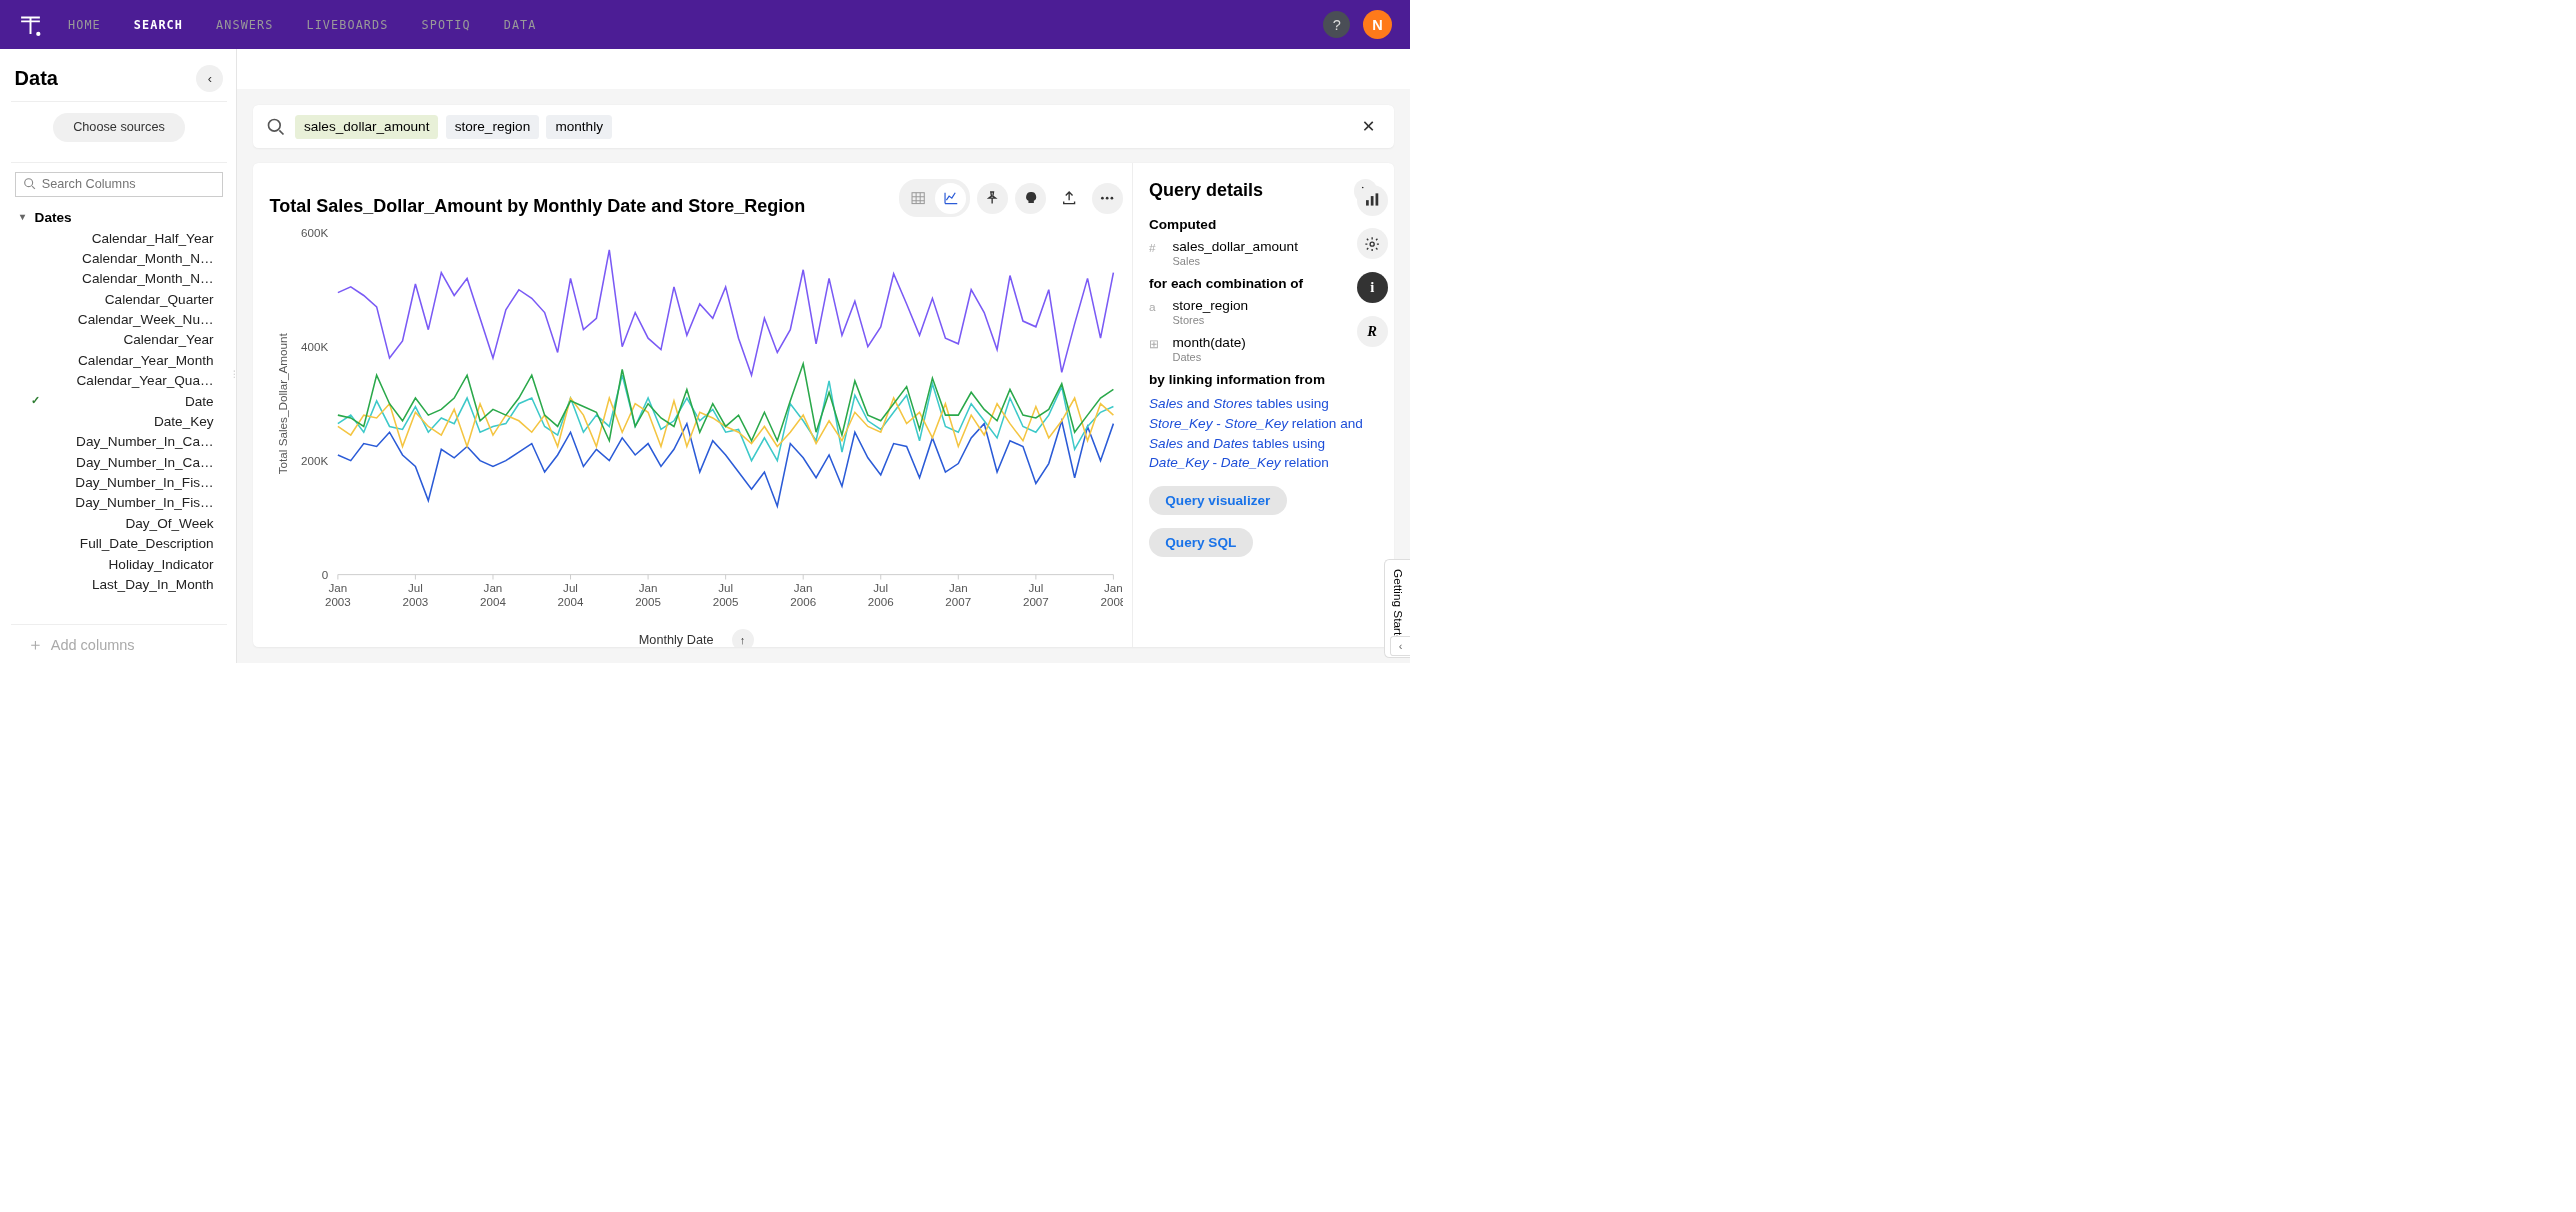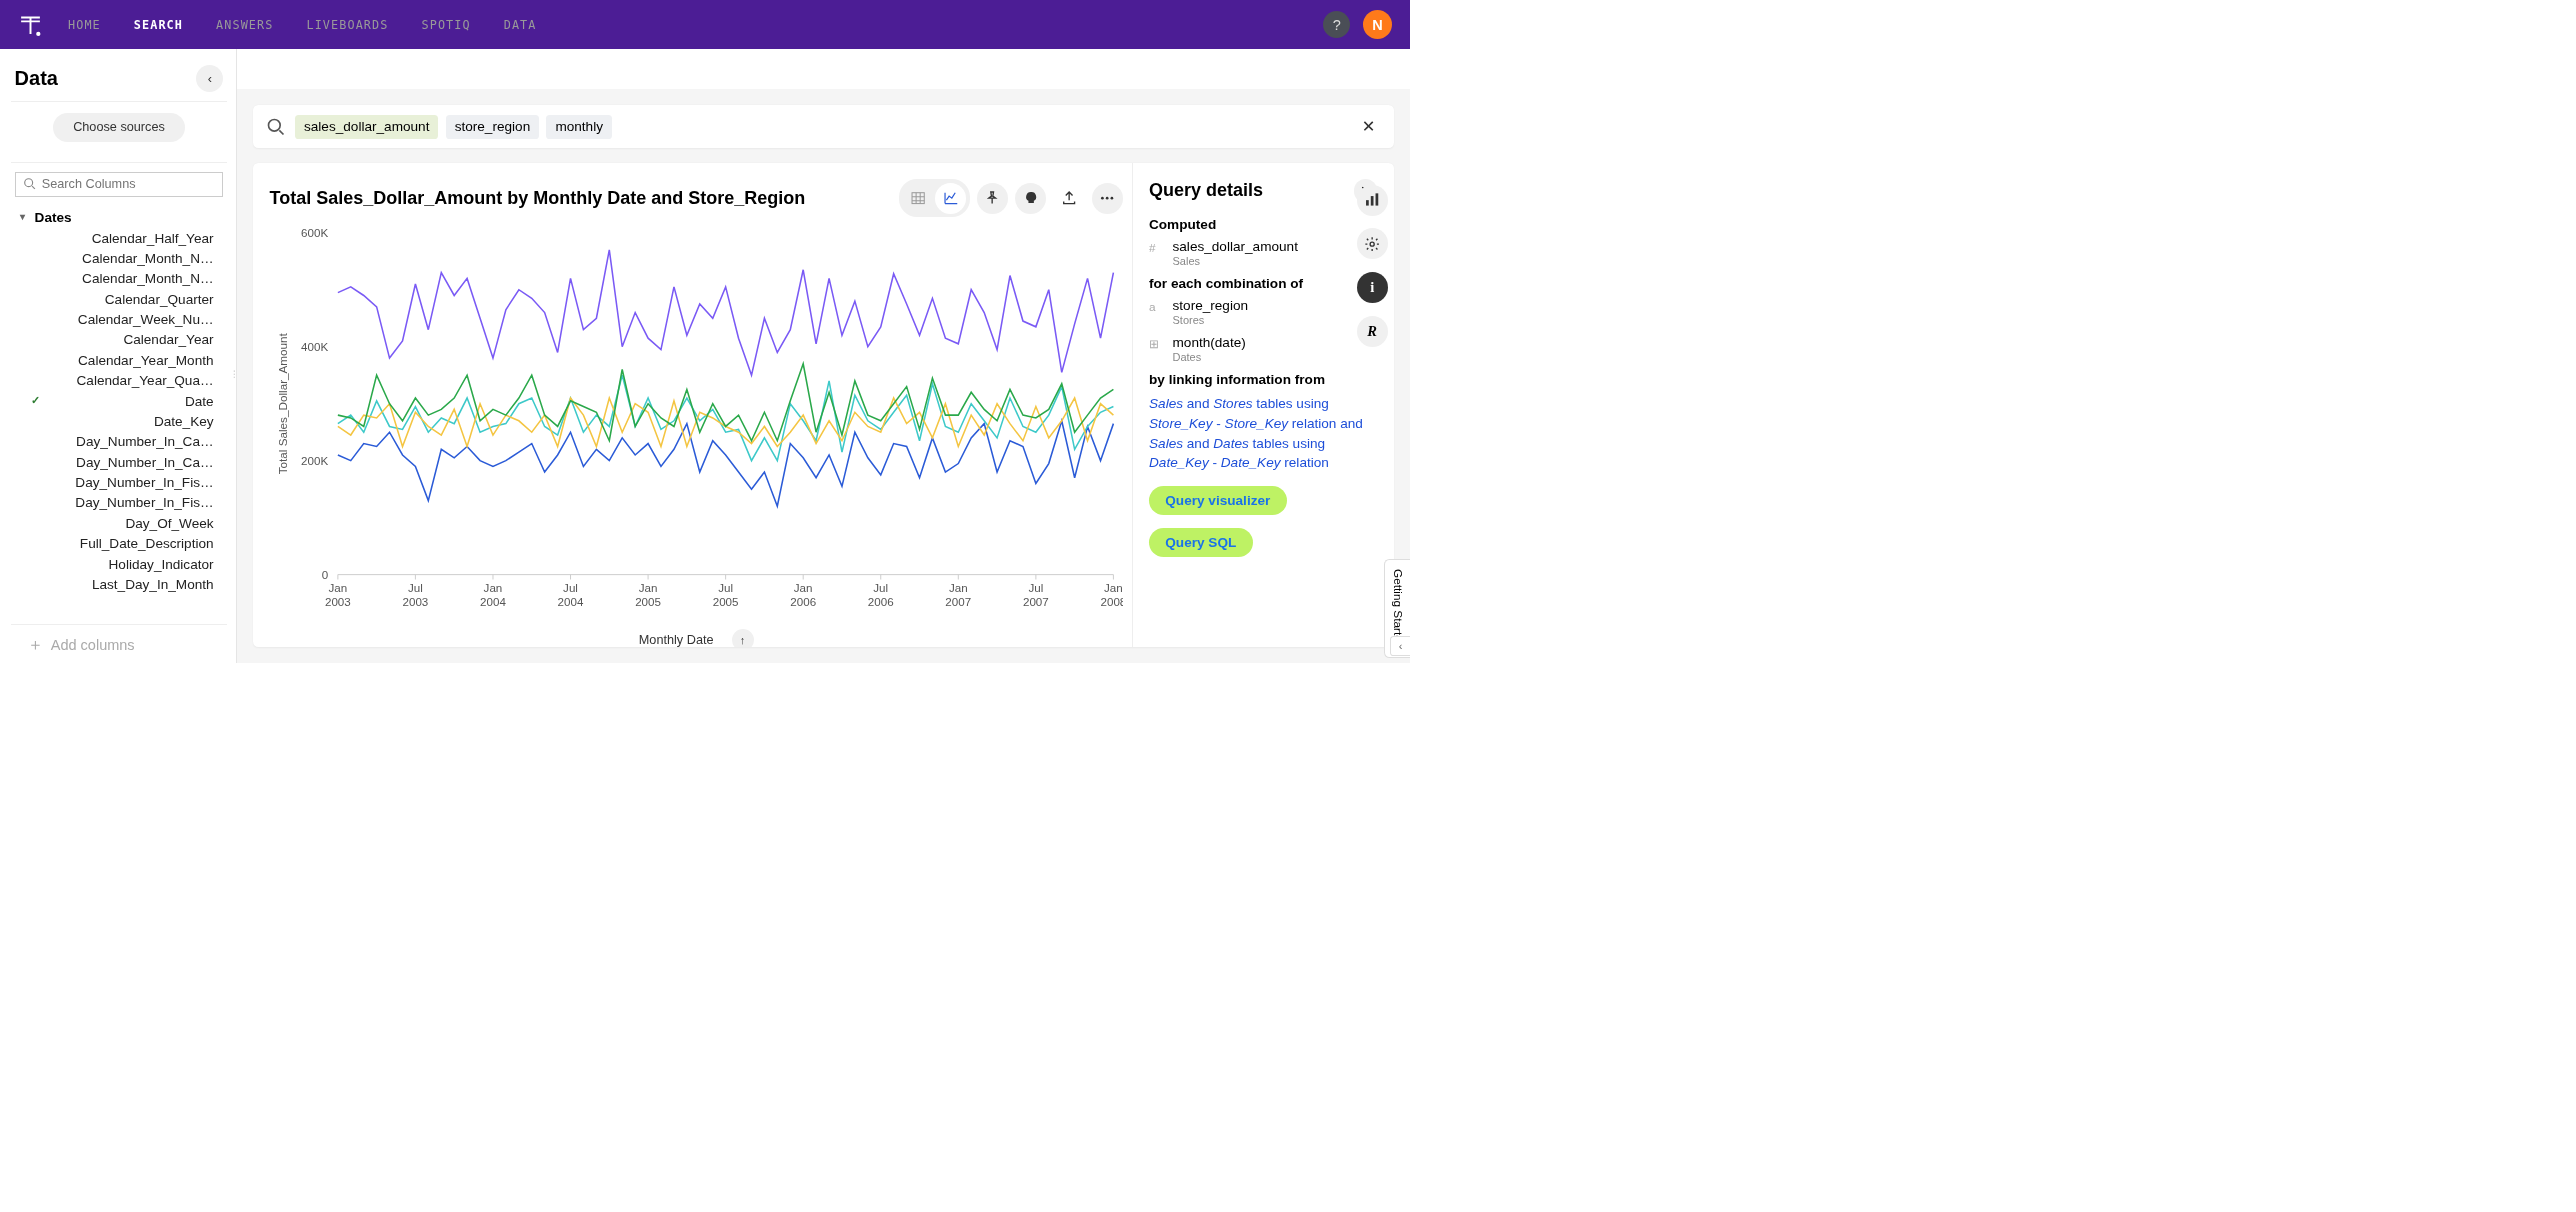--- a/index.html
+++ b/index.html
@@ -34,21 +34,21 @@
 
 .main { flex: 1; display: flex; flex-direction: column; background: #f5f5f5; position: relative; margin-top: 40px; }
 .searchbar { margin: 16.3px 16.3px 14.5px 16.3px; background: #fff; border-radius: 5.4px; padding: 9px 12.7px; display: flex; align-items: center; gap: 9px; box-shadow: 0 0.9px 1.8px rgba(0,0,0,0.05); }
 .searchbar svg { width: 20px; height: 20px; }
 .pill { background: #eef0f3; padding: 4.5px 9px; border-radius: 3.6px; font-size: 13.6px; cursor: pointer; }
 .pill.selected { background: #e8f0d8; }
 .searchbar .close-x { margin-left: auto; width: 25px; height: 25px; display: flex; align-items: center; justify-content: center; font-size: 16.3px; cursor: pointer; color: #333; }
 
 .content { margin: 0 16.3px 16.3px 16.3px; background: #fff; border-radius: 5.4px; flex: 1; display: flex; box-shadow: 0 0.9px 1.8px rgba(0,0,0,0.05); overflow: hidden; position: relative; }
 .chart-area { flex: 1; padding: 16.3px 9px 9px 16.3px; display: flex; flex-direction: column; }
-.chart-header { display: flex; align-items: center; }
+.chart-header { display: flex; align-items: flex-end; }
 .chart-title { font-size: 18px; font-weight: 700; }
 .chart-actions { margin-left: auto; display: flex; align-items: center; gap: 7.2px; }
 .toggle-pair { background: #f0f0f0; border-radius: 18px; padding: 3.6px; display: flex; align-items: center; gap: 1.8px; }
 .small-btn { width: 31px; height: 31px; border-radius: 50%; display: flex; align-items: center; justify-content: center; cursor: pointer; color: #333; }
 .small-btn.bg { background: #f0f0f0; }
 .small-btn.white { background: #fff; }
 .small-btn svg { width: 16.3px; height: 16.3px; }
 
 .chart-body { flex: 1; position: relative; margin-top: 5.4px; }
 .chart-svg { width: 100%; height: 100%; }
@@ -66,21 +66,21 @@
 .details-header { display: flex; align-items: center; justify-content: space-between; margin-bottom: 14.5px; }
 .details-title { font-size: 18px; font-weight: 700; }
 .details-close { width: 23.5px; height: 23.5px; border-radius: 50%; background: #f0f0f0; display: flex; align-items: center; justify-content: center; cursor: pointer; font-size: 12.7px; }
 .d-section-title { font-weight: 700; font-size: 13.6px; margin: 9px 0 7.2px; }
 .d-row { display: flex; align-items: flex-start; gap: 9px; margin-bottom: 9px; }
 .d-icon { width: 14.5px; color: #aaa; font-size: 11.8px; margin-top: 1.8px; }
 .d-main { font-size: 13.6px; }
 .d-sub { font-size: 11px; color: #888; margin-top: 0.9px; }
 .d-text { font-size: 13.6px; line-height: 1.45; color: #1d4ed8; }
 .d-text i { font-style: italic; }
-.d-btn { display: inline-block; margin: 12.7px 0 0 0; padding: 7.2px 16.3px; background: #bef264; border-radius: 18px; color: #1a73e8; font-size: 13.6px; font-weight: 600; cursor: pointer; }
+.d-btn { display: inline-block; margin: 12.7px 0 0 0; padding: 7.2px 16.3px; background: #e5e5e5; border-radius: 18px; color: #1a73e8; font-size: 13.6px; font-weight: 600; cursor: pointer; }
 
 .right-rail { position: absolute; right: 0; top: 0; bottom: 0; width: 43px; display: flex; flex-direction: column; align-items: center; padding-top: 22px; gap: 12.7px; pointer-events: none; }
 .right-rail .rail-btn { width: 31px; height: 31px; border-radius: 50%; background: #f0f0f0; display: flex; align-items: center; justify-content: center; cursor: pointer; pointer-events: auto; }
 .right-rail .rail-btn.dark { background: #333; color: #fff; }
 
 .getting-started { position: absolute; right: 0; top: 470px; background: #fff; border: 0.9px solid #ddd; border-right: none; padding: 9px 5.4px; writing-mode: vertical-rl; font-size: 11.8px; border-radius: 5.4px 0 0 5.4px; cursor: pointer; }
 .gs-chevron { position: absolute; right: 0; bottom: 7.2px; background: #fff; border: 0.9px solid #ddd; border-right: none; width: 20px; height: 20px; display: flex; align-items: center; justify-content: center; border-radius: 3.6px 0 0 3.6px; cursor: pointer; font-size: 11px; color: #666; }
 
 .sidebar-handle { position: absolute; right: -5.4px; top: 50%; height: 36px; width: 5.4px; display: flex; align-items: center; justify-content: center; color: #bbb; font-size: 9px; }
 </style>

